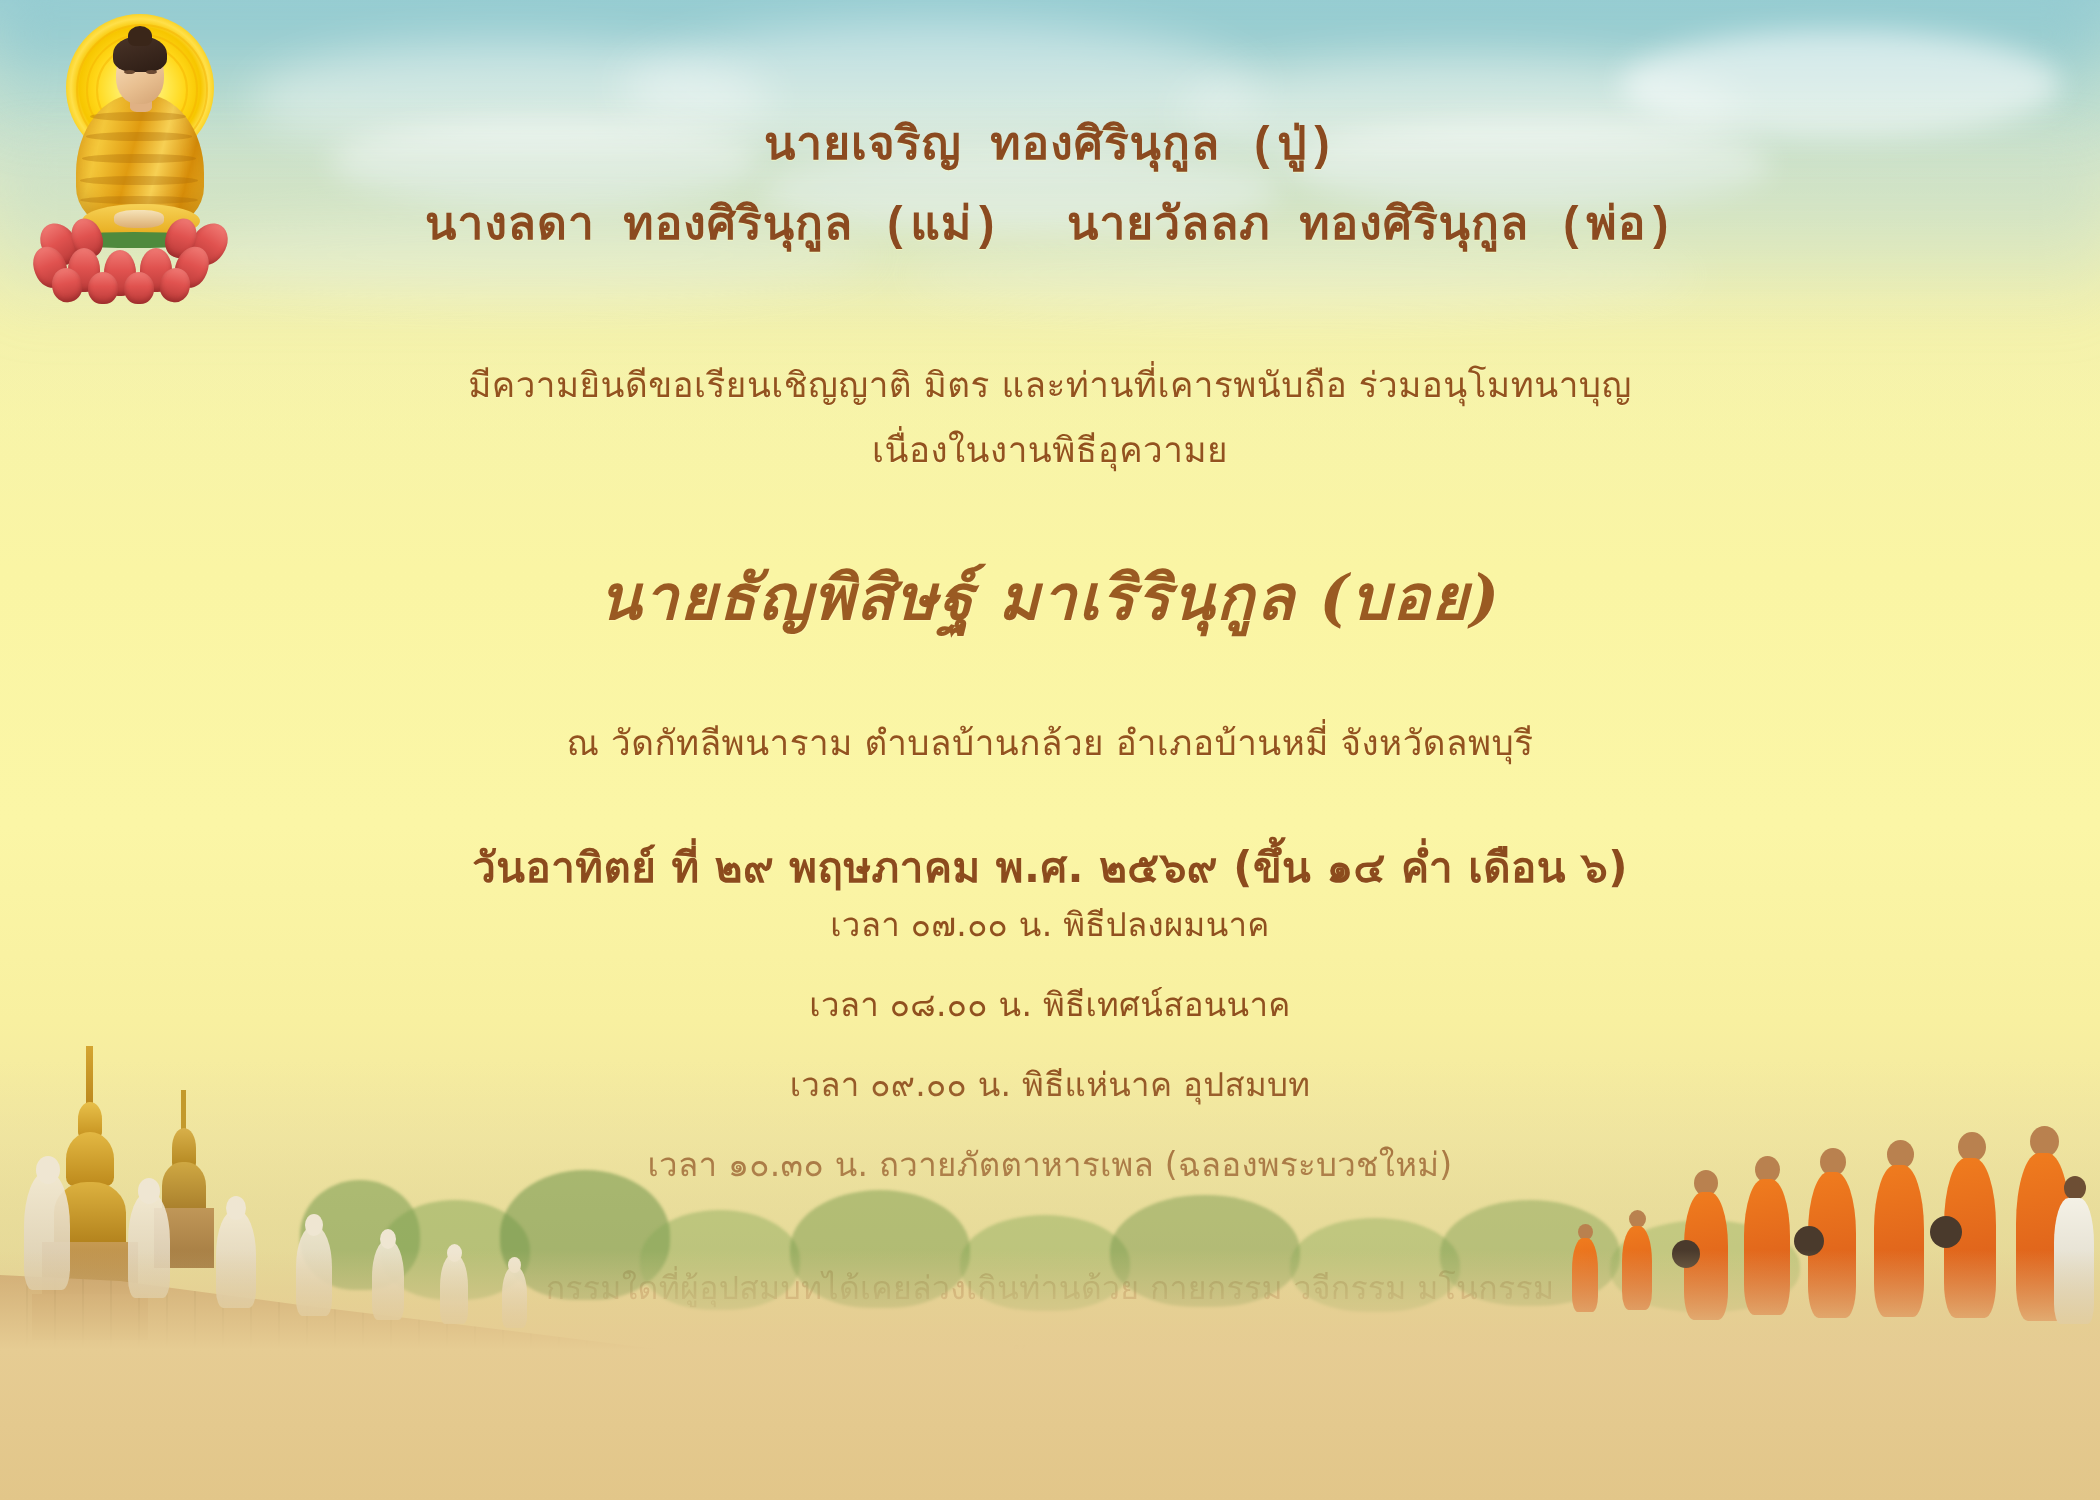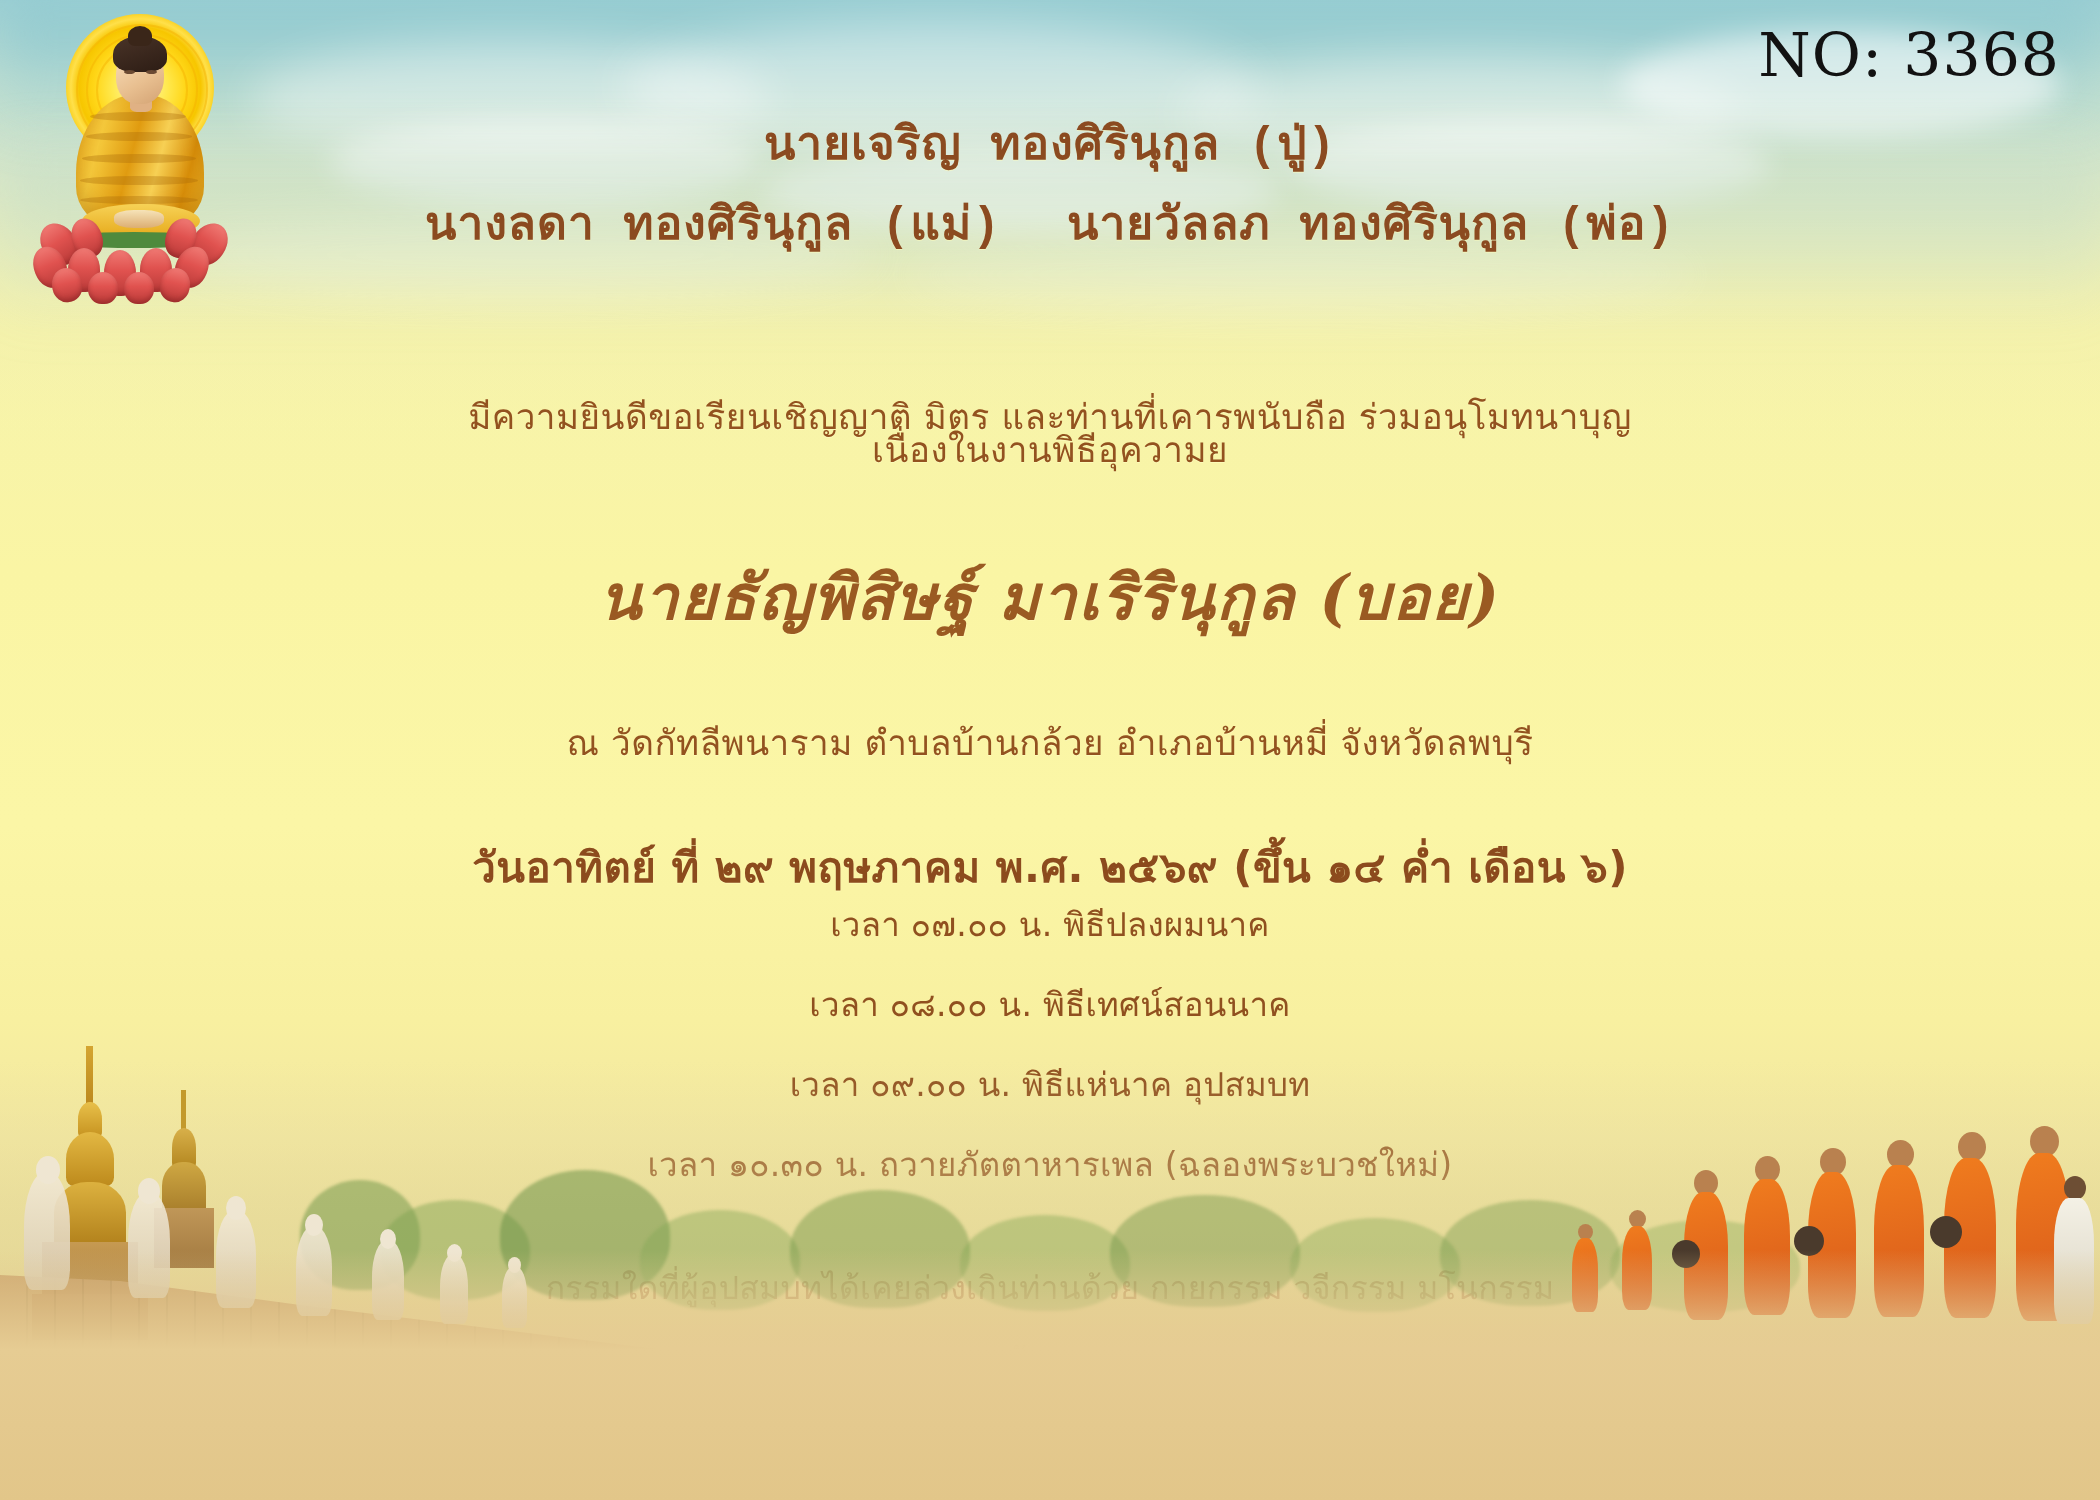--- a/index.html
+++ b/index.html
@@ -180,34 +180,33 @@
       <div class="petal" style="left:76px;top:30px;width:32px;height:46px;"></div>
       <div class="petal" style="left:112px;top:28px;width:32px;height:44px;"></div>
       <div class="petal" style="left:148px;top:26px;width:32px;height:42px;transform:rotate(22deg);"></div>
       <div class="petal" style="left:24px;top:48px;width:30px;height:34px;transform:rotate(-12deg);"></div>
       <div class="petal" style="left:60px;top:52px;width:30px;height:32px;"></div>
       <div class="petal" style="left:96px;top:52px;width:30px;height:32px;"></div>
       <div class="petal" style="left:132px;top:48px;width:30px;height:34px;transform:rotate(12deg);"></div>
     </div>
   </div>
 
-  <div id="no-label">NO: 3368</div>
 
   <div id="content">
 
     <div class="t hd" style="top:106px;font-size:46px;">นายเจริญ ทองศิรินุกูล (ปู่)</div>
 
     <div class="t" style="top:186px;">
       <div class="hd-row">
         <span class="hd" style="font-size:46px;">นางลดา ทองศิรินุกูล (แม่)</span>
         <span class="hd" style="font-size:46px;">นายวัลลภ ทองศิรินุกูล (พ่อ)</span>
       </div>
     </div>
 
-    <div class="t body-line" style="top:357px;margin-top:32px;">มีความยินดีขอเรียนเชิญญาติ มิตร และท่านที่เคารพนับถือ ร่วมอนุโมทนาบุญ</div>
+    <div class="t body-line" style="top:357px;">มีความยินดีขอเรียนเชิญญาติ มิตร และท่านที่เคารพนับถือ ร่วมอนุโมทนาบุญ</div>
     <div class="t body-line" style="top:422px;">เนื่องในงานพิธีอุความย</div>
 
     <div class="t ord-name" style="top:548px;">นายธัญพิสิษฐ์  มาเริรินุกูล  (บอย)</div>
 
     <div class="t body-line" style="top:715px;">ณ วัดกัทลีพนาราม ตำบลบ้านกล้วย อำเภอบ้านหมี่ จังหวัดลพบุรี</div>
     <div class="t date-line" style="top:834px;text-align:center;">วันอาทิตย์ ที่ ๒๙ พฤษภาคม พ.ศ. ๒๕๖๙ (ขึ้น ๑๔ ค่ำ เดือน ๖)</div>
 
     <div class="t sched" style="top:898px;">เวลา ๐๗.๐๐ น. พิธีปลงผมนาค</div>
     <div class="t sched" style="top:978px;">เวลา ๐๘.๐๐ น. พิธีเทศน์สอนนาค</div>
     <div class="t sched" style="top:1058px;">เวลา ๐๙.๐๐ น. พิธีแห่นาค อุปสมบท</div>

